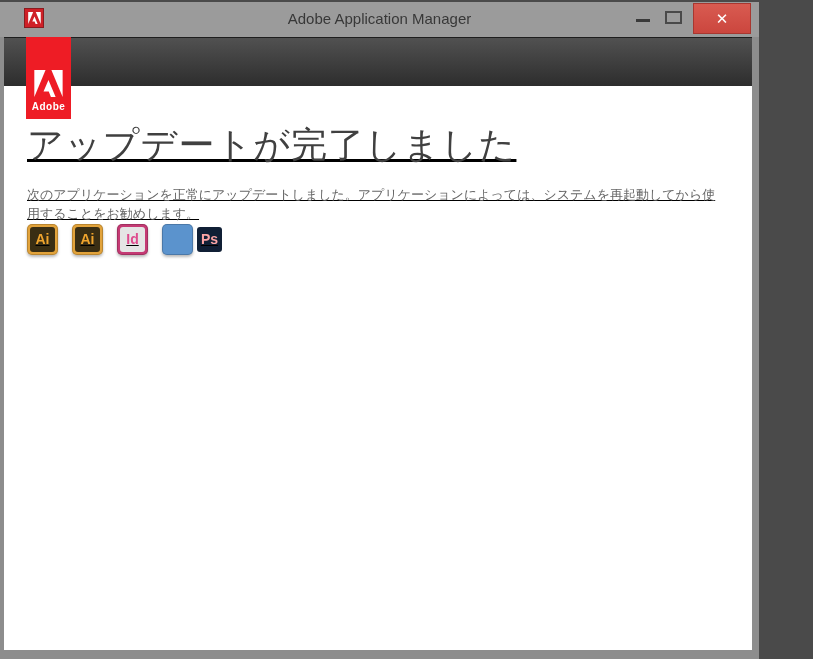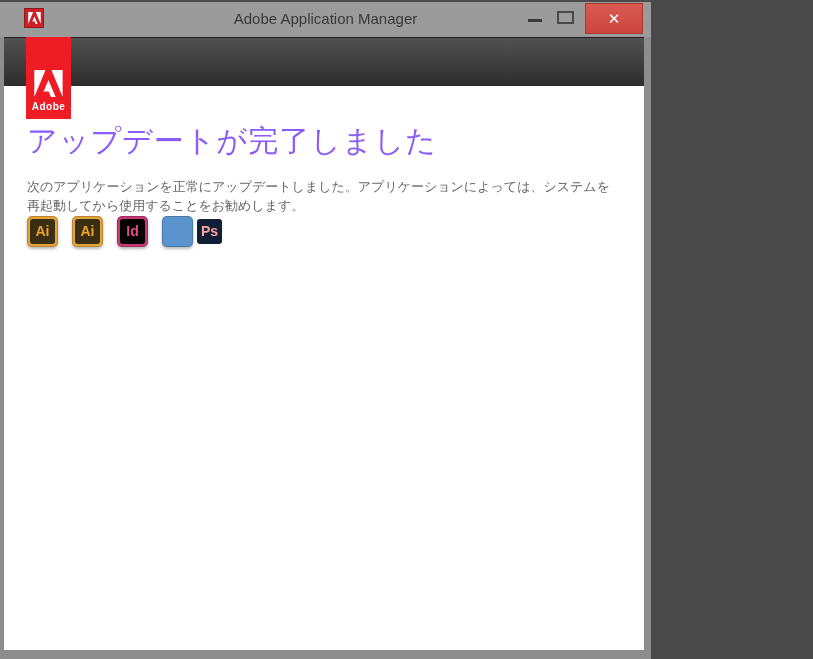--- a/index.html
+++ b/index.html
@@ -3,21 +3,21 @@
 <meta charset="utf-8">
 <style>
   * { margin: 0; padding: 0; box-sizing: border-box; }
   html, body { width: 813px; height: 659px; overflow: hidden; }
   body {
     font-family: "Liberation Sans", "DejaVu Sans", sans-serif;
     background: #4a4a4a;
   }
   .window {
     position: relative;
-    width: 651px; height: 659px;
+    width: 759px; height: 659px;
     background: #9b9b9b;
     border-top: 2px solid #4a4a4a;
   }
   
   .titlebar {
     position: relative;
     height: 33px;
     background: #9b9b9b;
   }
   .titlebar-icon {
@@ -65,20 +65,21 @@
     color: #ffffff;
     font-size: 15px; font-weight: bold;
     display: flex; align-items: center; justify-content: center;
     cursor: default;
   }
   
   .frame {
     position: absolute; left: 0; top: 35px; right: 0; bottom: 0;
     background: #8d8d8d;
     padding: 0 7px 9px 4px;
+    text-decoration: underline;
   }
   .frame-inner {
     position: relative;
     width: 100%; height: 100%;
     background: #ffffff;
     display: flex; flex-direction: column;
   }
   
   .brand-header {
     height: 49px;
@@ -101,22 +102,22 @@
     letter-spacing: 0.5px;
   }
   
   .main {
     flex: 1 1 auto;
     background: #ffffff;
     padding: 35px 25px 0 23px;
     overflow: hidden;
   }
   .main h1 {
-    font-size: 30px; font-weight: normal;
-    color: #8b5cf6;
+    font-size: 36px; font-weight: normal;
+    color: #404040;
     letter-spacing: 1px;
     margin-bottom: 16px;
   }
   .main .description {
     font-size: 13px; line-height: 1.45;
     color: #666666;
     max-width: 778px;
   }
   .icons-row {
     display: flex; gap: 14px;
@@ -200,21 +201,21 @@
         <h1>アップデートが完了しました</h1>
         <p class="description">次のアプリケーションを正常にアップデートしました。アプリケーションによっては、システムを再起動してから使用することをお勧めします。</p>
         <div class="icons-row">
           <div class="app-icon" style="background: rgb(226, 163, 59);">
             <div class="app-icon-inner" style="background: rgb(58, 46, 19); color: rgb(239, 164, 45);">Ai</div>
           </div>
           <div class="app-icon" style="background: rgb(226, 163, 59);">
             <div class="app-icon-inner" style="background: rgb(58, 46, 19); color: rgb(239, 164, 45);">Ai</div>
           </div>
           <div class="app-icon" style="background: rgb(197, 58, 116);">
-            <div class="app-icon-inner" style="background: #000000; color: rgb(222, 76, 142);">Id</div>
+            <div class="app-icon-inner" style="background: #e5e5e5; color: rgb(222, 76, 142);">Id</div>
           </div>
           <div class="app-icon" style="background: rgb(91, 147, 205);">
             <div class="app-icon-inner" style="background: rgb(16, 31, 53); color: #fca5a5; margin-left: 32px;">Ps</div>
           </div>
         </div>
       </div>
 
 
     </div>
   </div>

